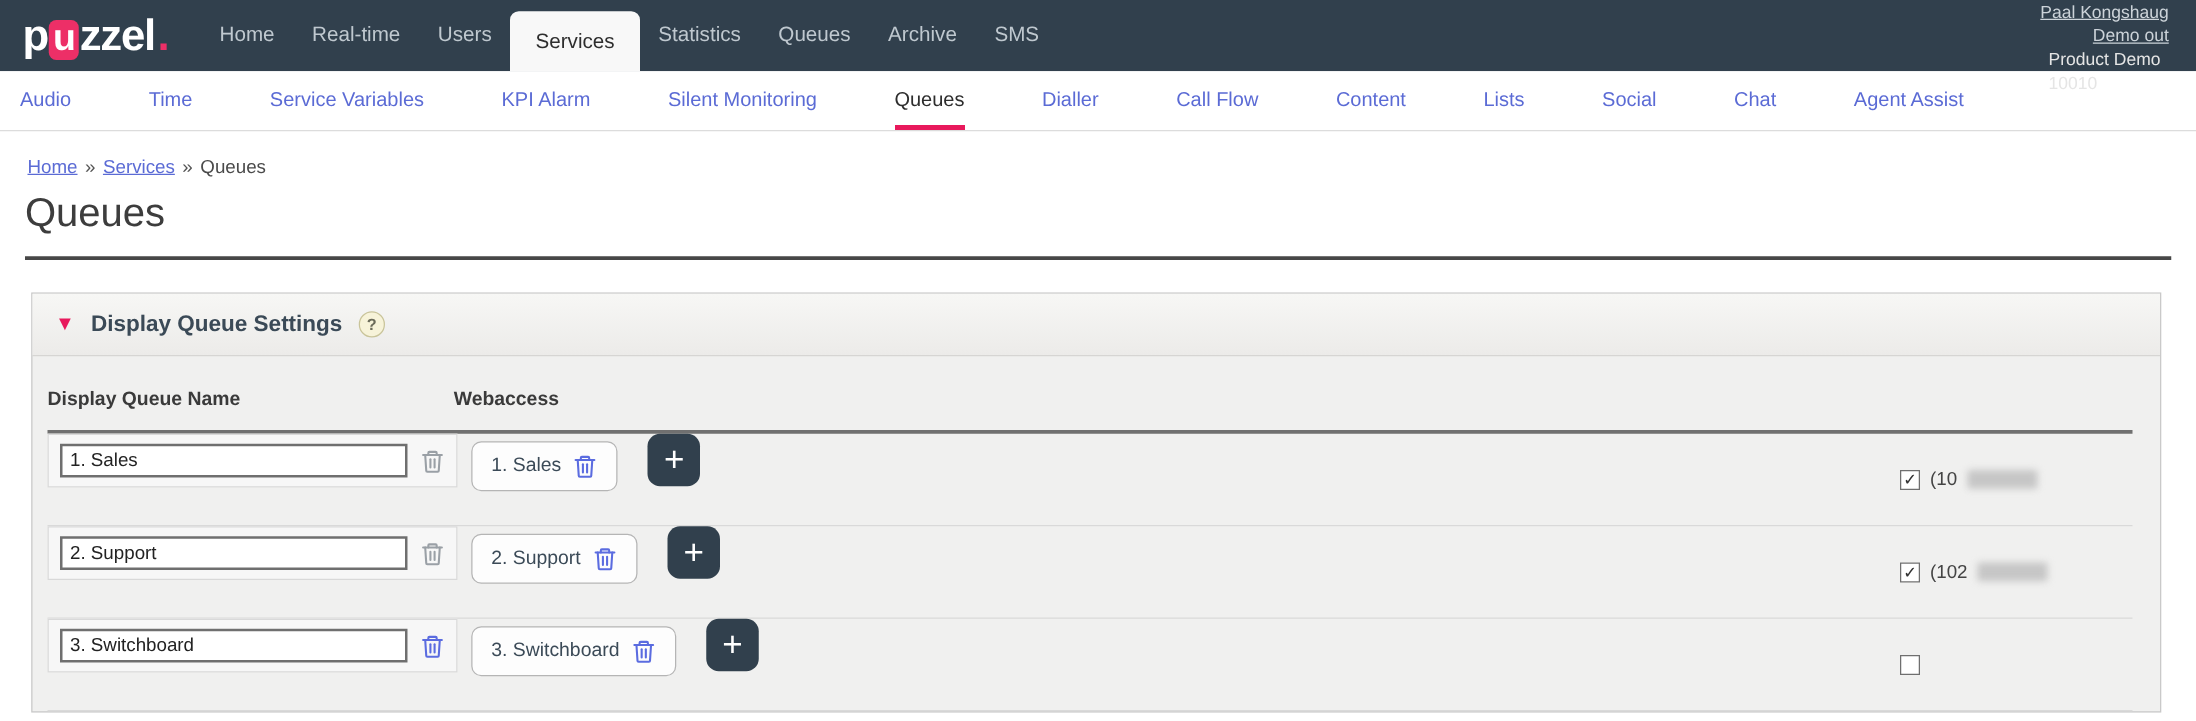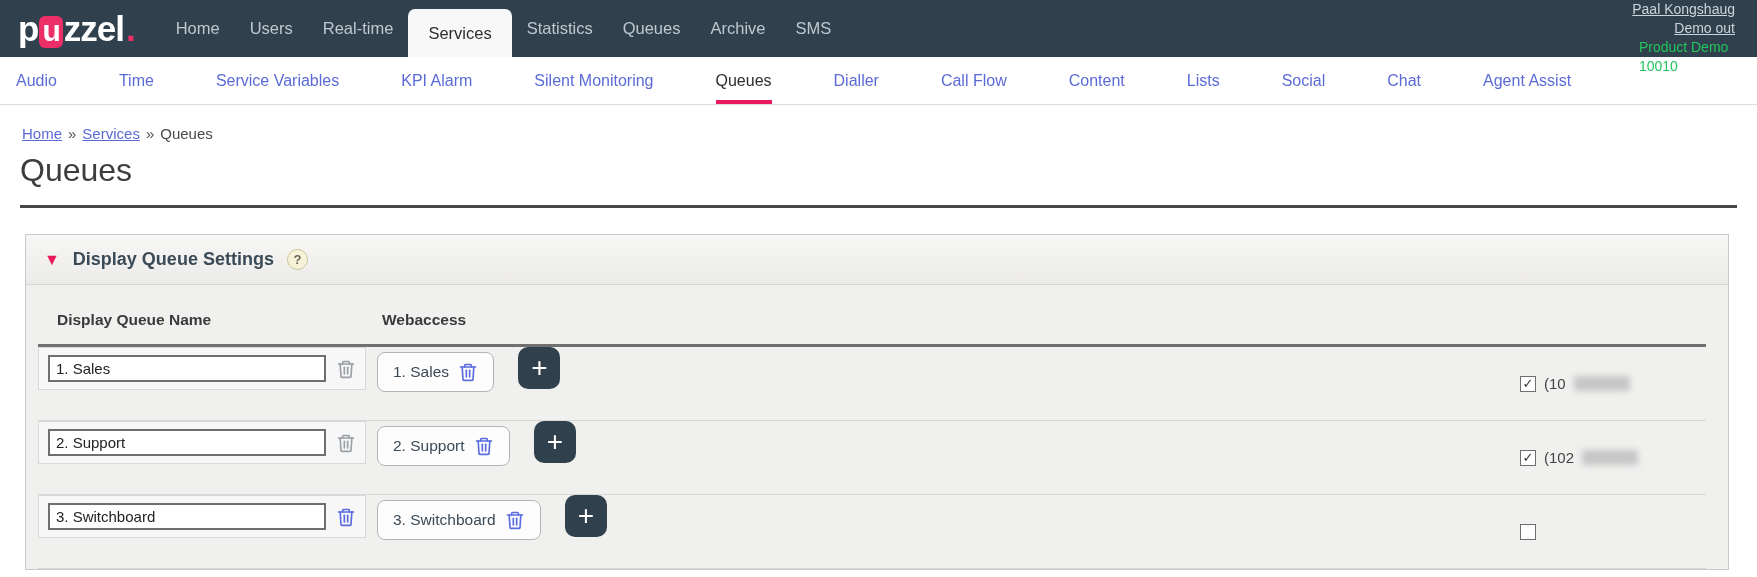--- a/index.html
+++ b/index.html
@@ -15,21 +15,21 @@
   .logo .dot { color:#ed2f67; margin-left:2px; }
   .topnav { display:flex; align-items:stretch; }
   .topnav-item { display:flex; align-items:center; padding:0 15px; color:#bfc8cf;
           font-size:16.5px; cursor:pointer; }
   .topnav-item.active { background:#f8f8f8; color:#2e2e2e; border-radius:7px 7px 0 0;
           align-self:flex-end; height:48px; padding:0 20px; }
   .topbar-right { margin-left:auto; display:flex; align-items:center; padding-right:22px;flex-direction:column; }
   .user-links { text-align:right; font-size:14px; line-height:19px; }
   .user-links a { color:#ccd3d9; text-decoration:underline; display:block; }
   .topbar-divider { width:1px; height:38px; background:#5a6874; margin:0 14px; }
-  .account-info { font-size:14px; line-height:19px; color:#22c55e; }
+  .account-info { font-size:14px; line-height:19px; color:#e5e5e5; }
 
   
   .subnav { height:48px; background:#fff; display:flex; align-items:stretch;
             border-bottom:1px solid #dcdcdc; padding-left:16px;gap:26px; }
   .subnav-item { display:flex; align-items:center; margin-right:36px; font-size:16px;
             color:#5b6bd5; cursor:pointer; border-bottom:4px solid transparent;
             padding-top:4px; }
   .subnav-item.active { color:#2d2d2d; border-bottom-color:#e8195c; }
 
   
@@ -46,21 +46,21 @@
             cursor:pointer; }
   .collapse-glyph { color:#e8195c; font-size:16px; }
   .panel-title { font-size:18px; font-weight:bold; color:#3b4a57; }
   .help-circle { width:21px; height:21px; border-radius:50%; background:#f7f3d9;
             border:1px solid #c9c49a; color:#6b6b5a; font-size:13px; font-weight:bold;
             display:flex; align-items:center; justify-content:center; cursor:pointer; }
   .panel-body { padding:26px 14px 0 12px; }
 
   
   .thead { display:flex; font-size:15.5px; font-weight:bold; color:#3a3a3a;
-           padding-bottom:15px;margin-left:19px; }
+           padding-bottom:15px; }
   .col-name { width:325px; }
   .col-queues { flex:1; }
   .col-web { width:186px; }
   .thead-rule { border-bottom:3px solid #707070; margin-right:8px; }
   .trow { display:flex; min-height:74px;
           border-bottom:1px solid #d9d9d9; margin-right:8px; }
 
   .name-wrap { display:inline-flex; align-items:center; gap:10px; background:#f7f7f7;
           border:1px solid #d9d9d9; padding:7px 9px; }
   .name-input { width:278px; height:27px; border:2px solid #6f6f6f; background:#fff;
@@ -90,22 +90,22 @@
 
 <div class="topbar">
   <div class="logo">
     <span>p</span>
       <span class="u-block">u</span>
       <span>zzel</span>
       <span class="dot">.</span>
   </div>
   <div class="topnav">
     <div class="topnav-item">Home</div>
+    <div class="topnav-item">Real-time</div>
     <div class="topnav-item">Users</div>
-    <div class="topnav-item">Real-time</div>
     <div class="topnav-item active">Services</div>
     <div class="topnav-item">Statistics</div>
     <div class="topnav-item">Queues</div>
     <div class="topnav-item">Archive</div>
     <div class="topnav-item">SMS</div>
   </div>
   <div class="topbar-right">
     <div class="user-links">
       <a href="#">Paal Kongshaug</a>
       <a href="#">Demo out</a>

